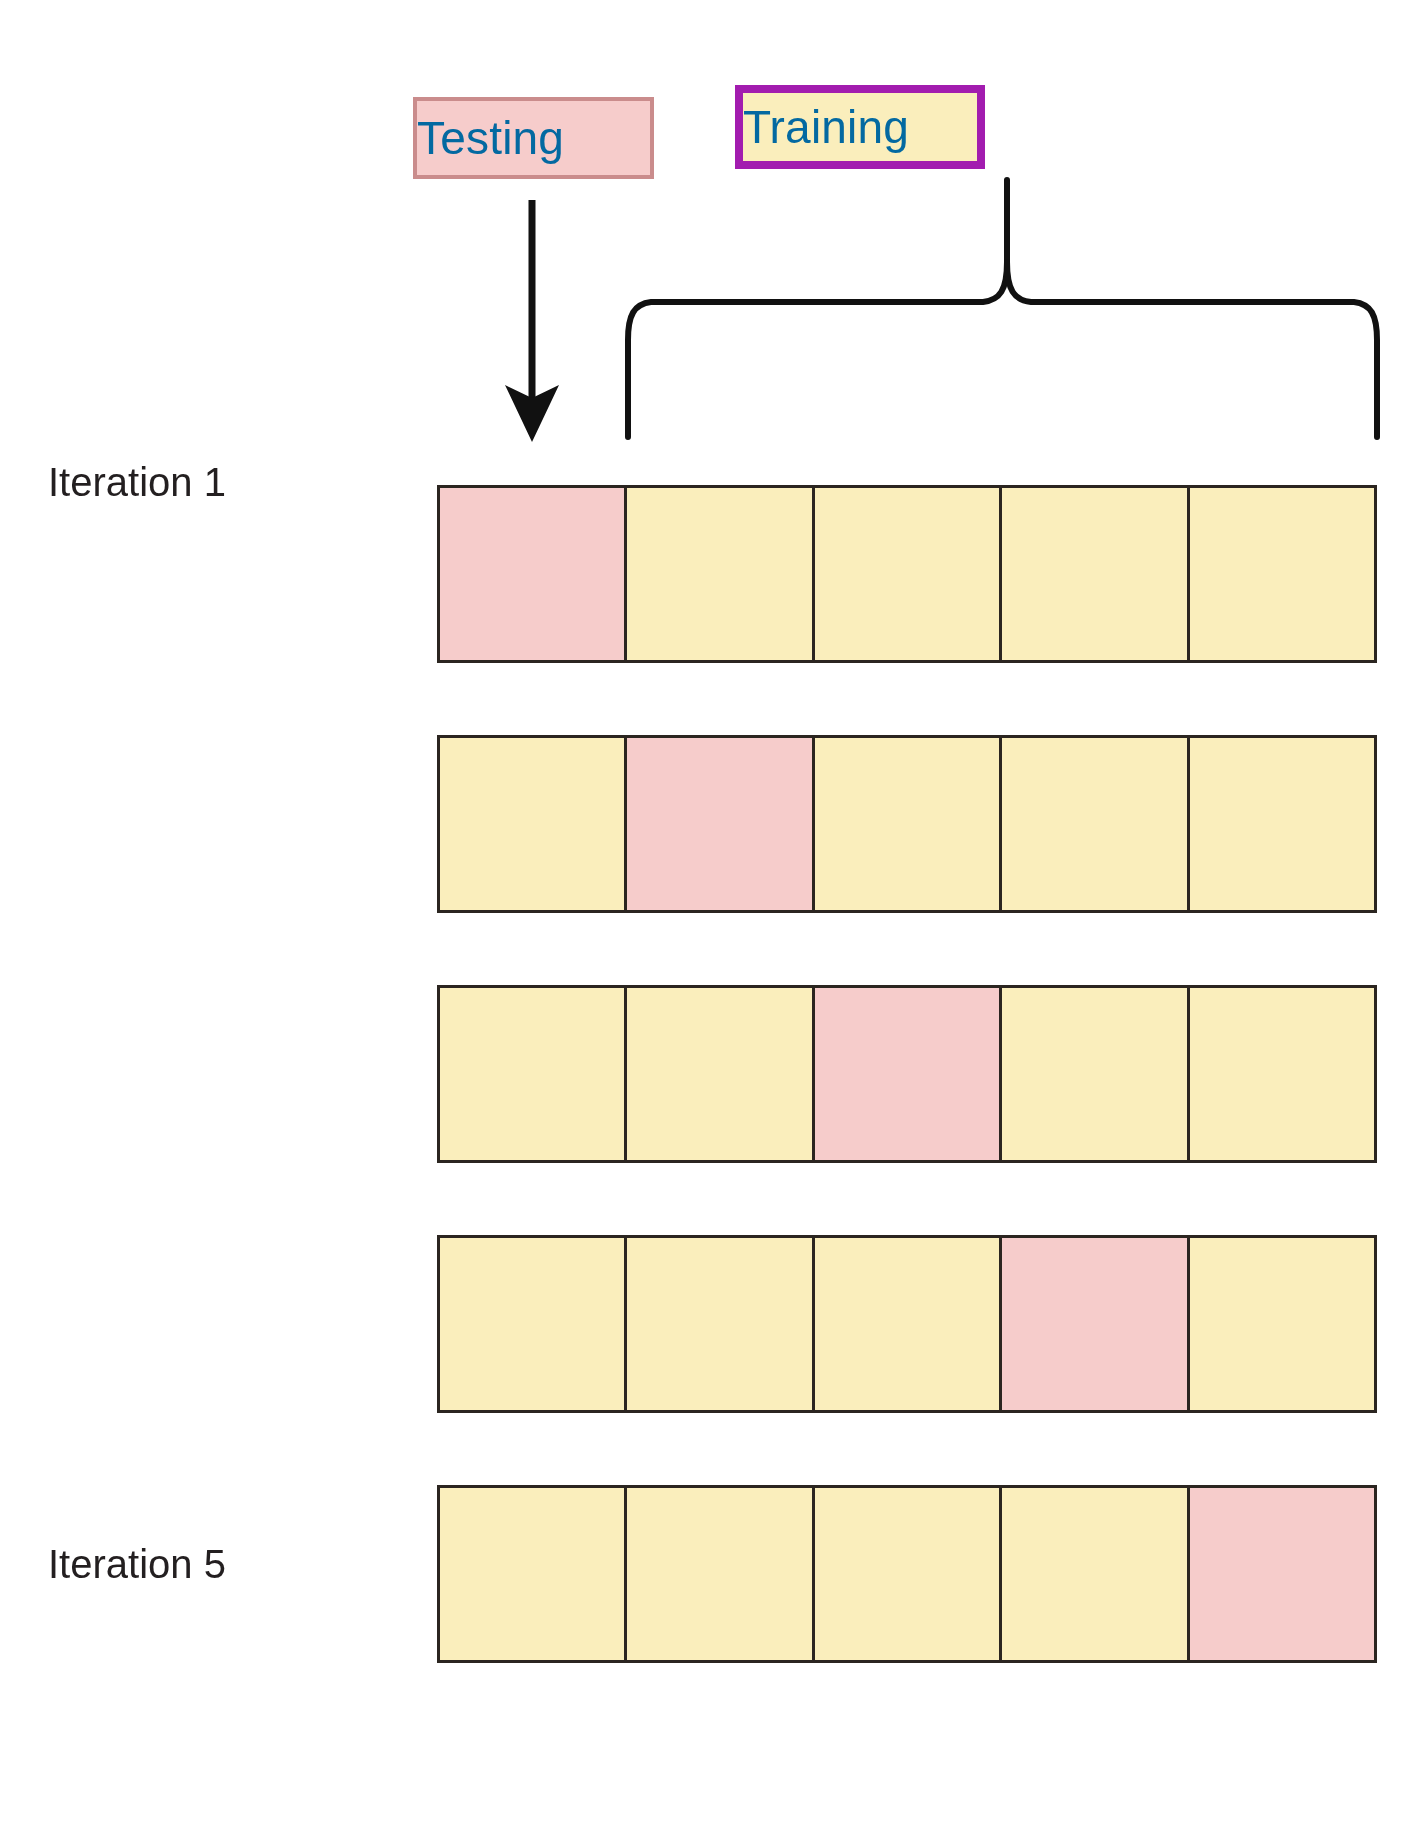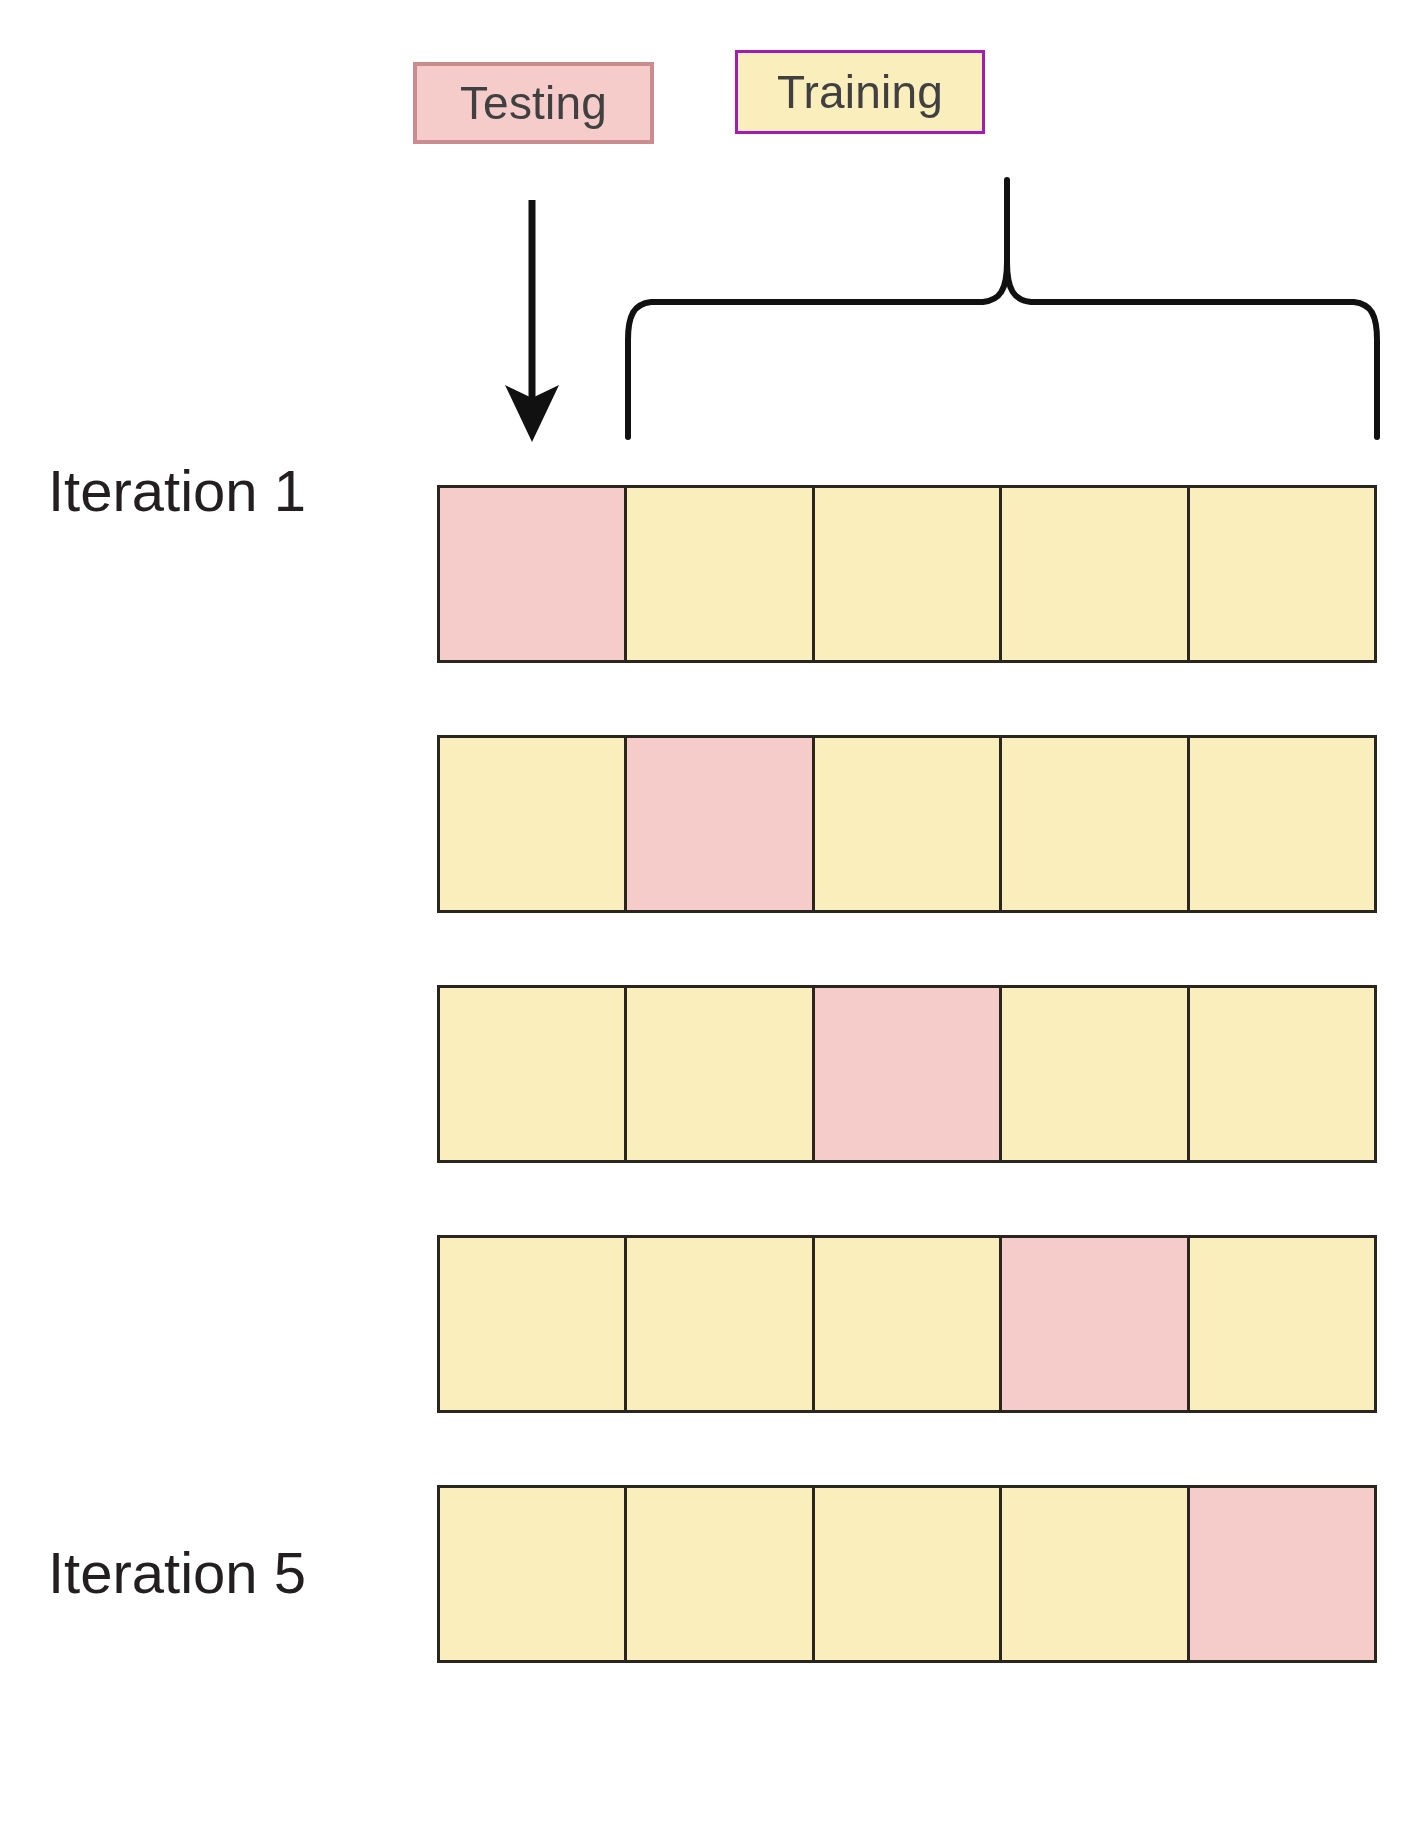--- a/index.html
+++ b/index.html
@@ -18,43 +18,44 @@
     height: 1831px;
     background: #ffffff;
     overflow: hidden;
   }
 
   
   .legend-box {
     position: absolute;
     display: flex;
     align-items: center;
-    justify-content: center;
+    justify-content: flex-start;
     box-sizing: border-box;
     font-size: 46px;
     line-height: 1;
     letter-spacing: 0.2px;
-    color: #404040;
+    color: #0369a1;
     white-space: nowrap;
+    margin-top: 35px;
   }
   #legend-testing {
     left: 413px;
     top: 62px;
     width: 241px;
     height: 82px;
     background: #f6cccb;
     border: 4px solid #ca8c8c;
   }
   #legend-training {
     left: 735px;
     top: 50px;
     width: 250px;
     height: 84px;
     background: #faeebc;
-    border: 3px solid #a21caf;
+    border: 8px solid #a21caf;
   }
 
   
   #connectors {
     position: absolute;
     left: 0;
     top: 0;
     width: 1424px;
     height: 1831px;
     pointer-events: none;
@@ -75,21 +76,21 @@
     margin-left: -3px;
   }
   .cell:first-child { margin-left: 0; }
   .cell.train { background: #faeebc; }
   .cell.test  { background: #f6cccb; }
 
   .row-label {
     position: absolute;
     left: 48px;
     width: 360px;
-    font-size: 58px;
+    font-size: 40px;
     line-height: 1;
     color: #231f20;
     white-space: nowrap;
   }
 </style>
 </head>
 <body>
 
 <div id="canvas">
 

